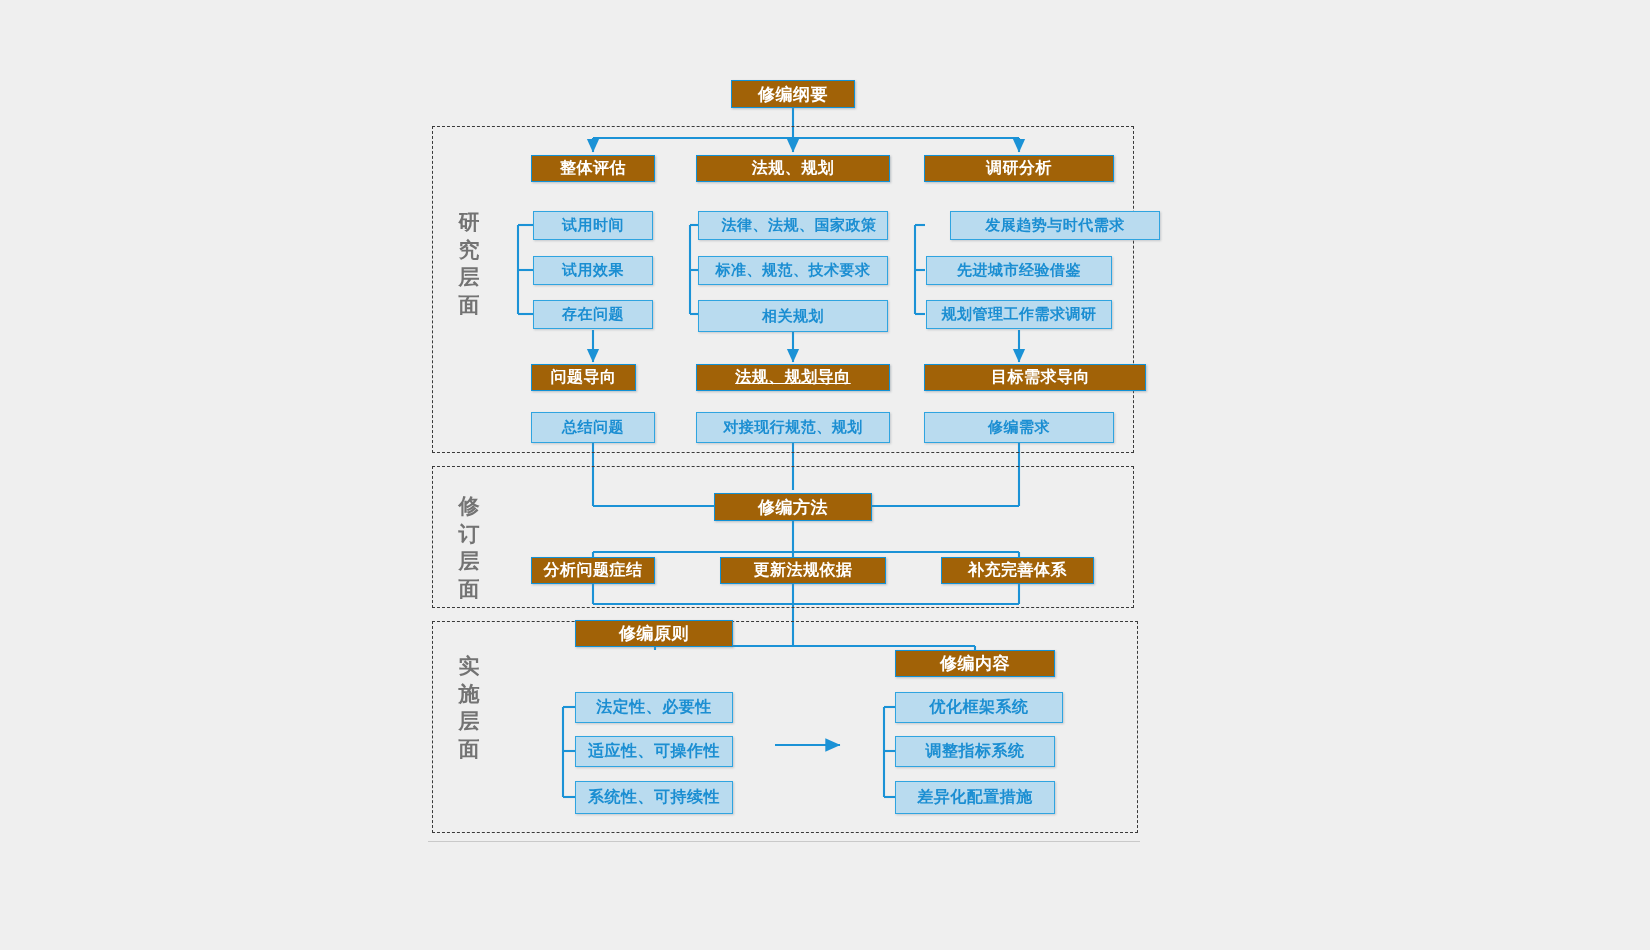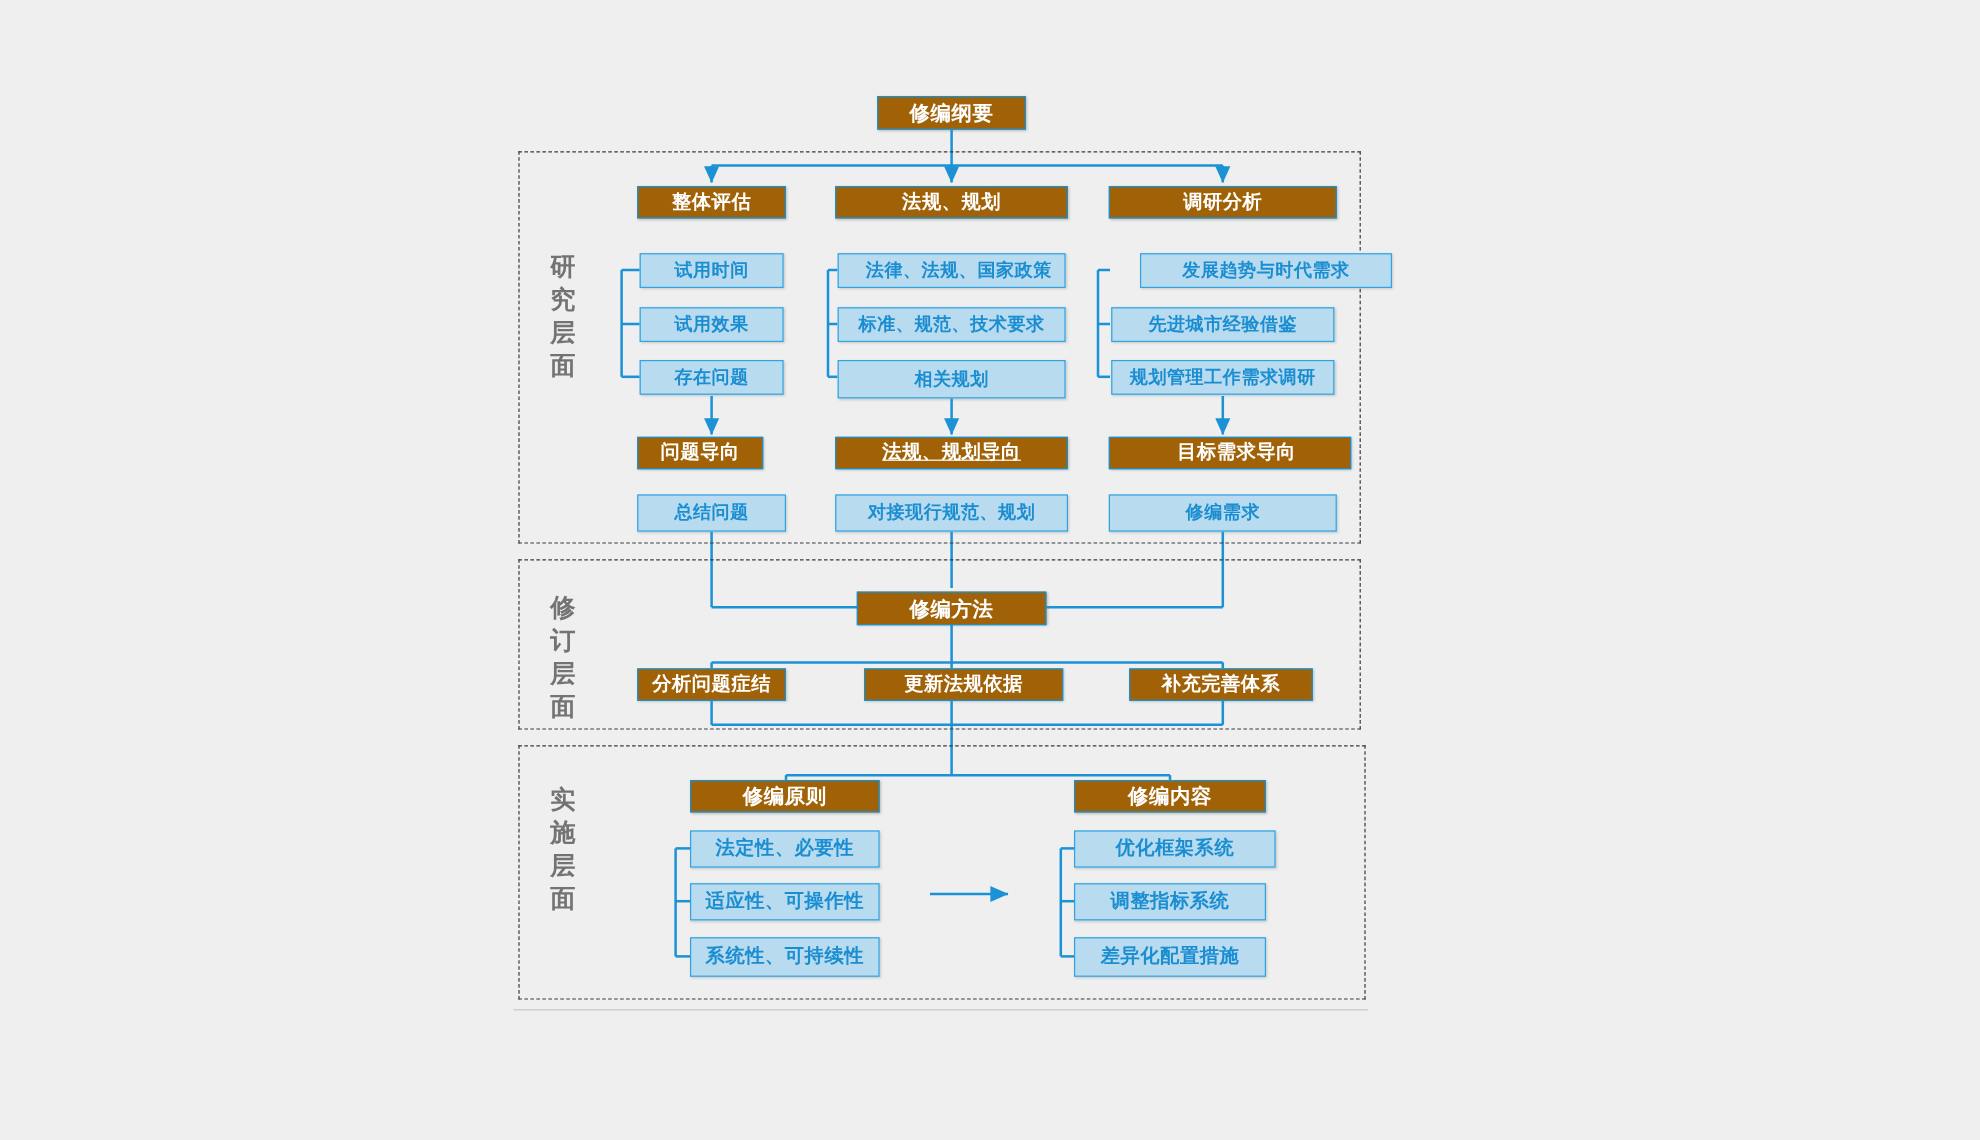--- a/index.html
+++ b/index.html
@@ -166,35 +166,35 @@
   <div class="node light fs15" style="left:698px; top:211px; width:190px; height:29px;padding-left:12px;">法律、法规、国家政策</div>
   <div class="node light fs15" style="left:698px; top:256px; width:190px; height:29px;">标准、规范、技术要求</div>
   <div class="node light fs15" style="left:698px; top:300px; width:190px; height:32px;">相关规划</div>
   <div class="node dark fs16" style="left:696px; top:364px; width:194px; height:27px;text-decoration:underline;">法规、规划导向</div>
   <div class="node light fs15" style="left:696px; top:412px; width:194px; height:31px;">对接现行规范、规划</div>
 
   <div class="node dark fs16" style="left:924px; top:155px; width:190px; height:27px;">调研分析</div>
   <div class="node light fs15" style="left:926px; top:211px; width:210px; height:29px;margin-left:24px;">发展趋势与时代需求</div>
   <div class="node light fs15" style="left:926px; top:256px; width:186px; height:29px;">先进城市经验借鉴</div>
   <div class="node light fs15" style="left:926px; top:300px; width:186px; height:29px;">规划管理工作需求调研</div>
-  <div class="node dark fs16" style="left:924px; top:364px; width:202px; height:27px;padding-left:11px;">目标需求导向</div>
+  <div class="node dark fs16" style="left:924px; top:364px; width:222px; height:27px;padding-left:11px;">目标需求导向</div>
   <div class="node light fs15" style="left:924px; top:412px; width:190px; height:31px;">修编需求</div>
 
   <div class="sec" style="left:432px; top:466px; width:702px; height:142px;"></div>
   <div class="sec-label" style="left:456px; top:493px;">修订层面</div>
 
   <div class="node dark fs17" style="left:714px; top:493px; width:158px; height:28px;">修编方法</div>
   <div class="node dark fs16" style="left:531px; top:557px; width:124px; height:27px;">分析问题症结</div>
   <div class="node dark fs16" style="left:710px; top:557px; width:166px; height:27px;margin-left:10px;">更新法规依据</div>
   <div class="node dark fs16" style="left:941px; top:557px; width:153px; height:27px;">补充完善体系</div>
 
   <div class="sec" style="left:432px; top:621px; width:706px; height:212px;"></div>
   <div class="sec-label" style="left:456px; top:653px;">实施层面</div>
 
-  <div class="node dark fs17" style="left:575px; top:650px; width:158px; height:27px;">修编原则</div>
+  <div class="node dark fs17" style="left:575px; top:620px; width:158px; height:27px;">修编原则</div>
   <div class="node light fs16" style="left:575px; top:692px; width:158px; height:31px;">法定性、必要性</div>
   <div class="node light fs16" style="left:575px; top:736px; width:158px; height:31px;">适应性、可操作性</div>
   <div class="node light fs16" style="left:575px; top:781px; width:158px; height:33px;">系统性、可持续性</div>
 
   <div class="node dark fs17" style="left:895px; top:650px; width:160px; height:27px;">修编内容</div>
   <div class="node light fs16" style="left:895px; top:692px; width:168px; height:31px;">优化框架系统</div>
   <div class="node light fs16" style="left:895px; top:736px; width:160px; height:31px;">调整指标系统</div>
   <div class="node light fs16" style="left:895px; top:781px; width:160px; height:33px;">差异化配置措施</div>
 
   <div class="baseline" style="left:428px; top:841px; width:712px;"></div>

